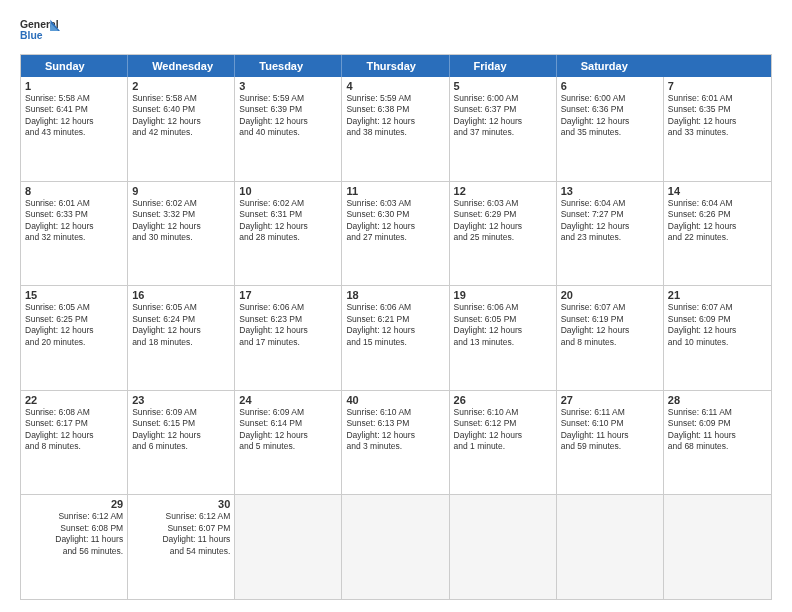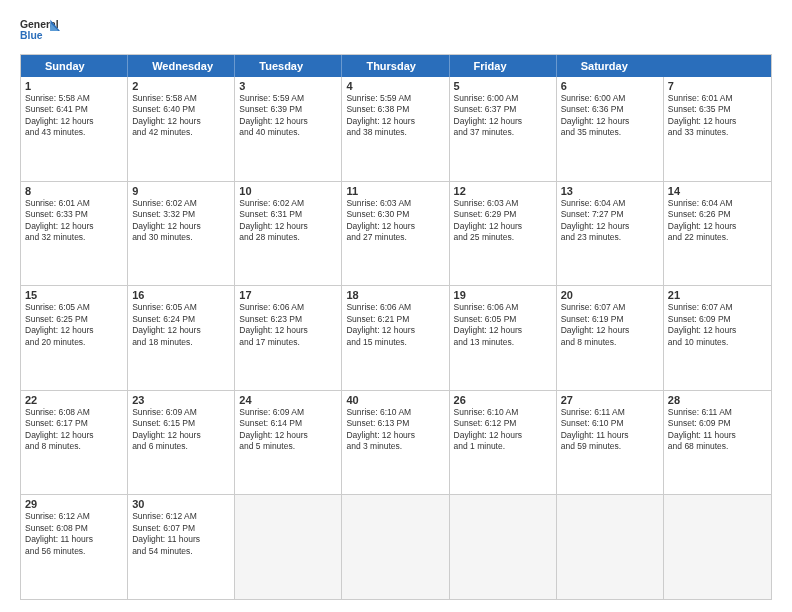--- a/index.html
+++ b/index.html
@@ -65,21 +65,21 @@
       flex: 1;
       display: flex;
       flex-direction: column;
     }
     .cal-row {
       display: grid;
       grid-template-columns: repeat(7, 1fr);
       flex: 1;
       border-bottom: 1px solid #ccc;
     }
-    .cal-row:last-child { border-bottom: none; }
+    .cal-row:last-child { border-bottom: none; text-align: right; }
     .cal-cell {
       padding: 3px 4px;
       border-right: 1px solid #ccc;
       font-size: 9px;
       color: #333;
       vertical-align: top;
       min-height: 0;
     }
     .cal-cell:last-child { border-right: none; }
     .cal-cell.empty { background: #f5f5f5; }

